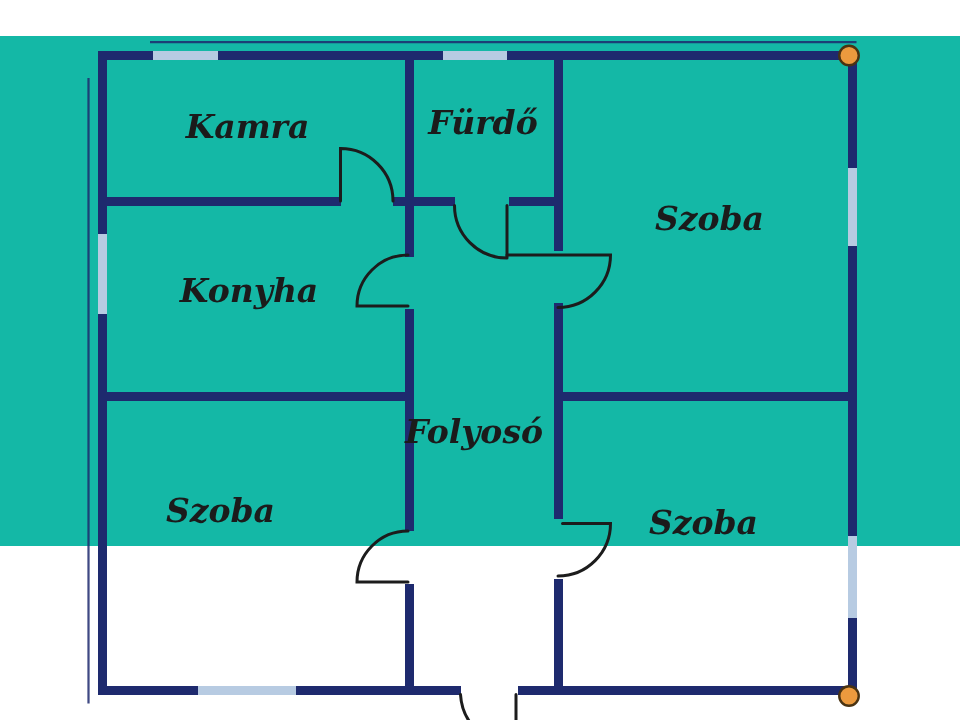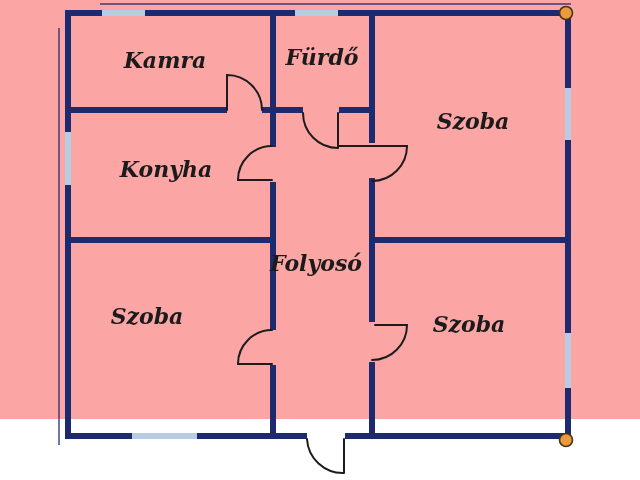--- a/index.html
+++ b/index.html
@@ -7,22 +7,23 @@
     padding: 0;
     width: 640px;
     height: 480px;
     background: #ffffff;
     overflow: hidden;
     font-family: "DejaVu Serif", "Liberation Serif", serif;
   }
   .plan-wrap {
     position: relative;
     width: 640px;
-    height: 419px;
-    background: #fca5a5;
+    height: 340px;
+    background: #14b8a6;
+    margin-top: 24px;
   }
   svg { display: block; }
   .room-label {
     font-family: "DejaVu Serif", "Liberation Serif", serif;
     font-style: italic;
     font-weight: bold;
     font-size: 22px;
     text-anchor: middle;
   }
   .wall { shape-rendering: crispEdges; }

